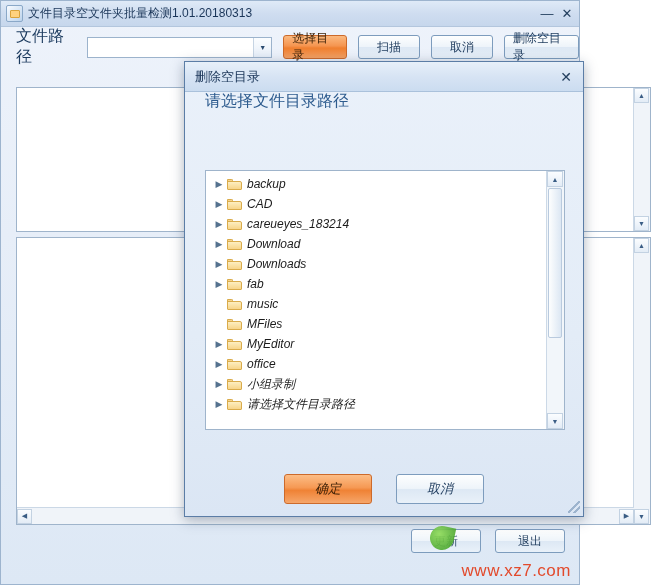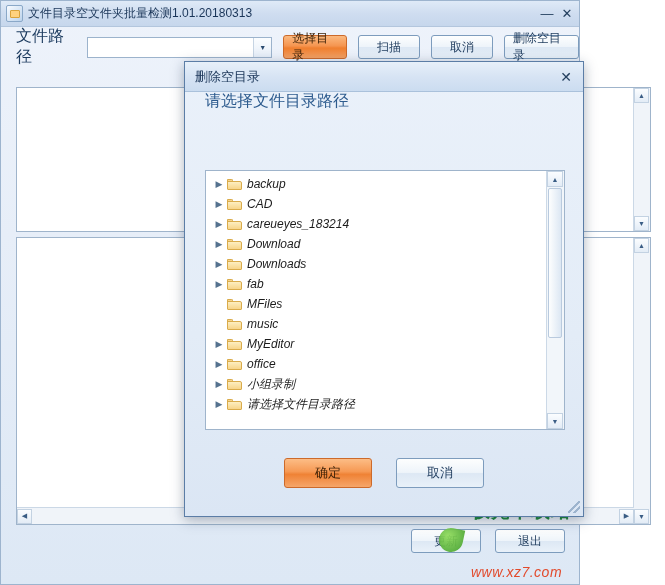--- a/index.html
+++ b/index.html
@@ -210,24 +210,23 @@
     line-height: 1.05;
     gap: 44px;
   }
   #wm-title {
     font-size: 19px;
     font-weight: bold;
     color: #1f8a3b;
     letter-spacing: 1px;
   }
   #wm-sub {
-    font-size: 14px;
+    font-size: 17px;
     color: #e24a2c;
     letter-spacing: .5px;
-    font-style: italic;
   }
 
   
   #dialog {
     position: absolute;
     left: 183px;
     top: 60px;
     width: 400px;
     height: 456px;
     background: linear-gradient(to bottom,#eaf1fa 0%, #e3ecf7 60%, #dbe6f4 100%);
@@ -352,28 +351,29 @@
   #dlg-buttons {
     position: absolute;
     left: 0; right: 0;
     top: 396px;
     display: flex;
     justify-content: center;
   }
   #dlg-buttons .dbtn {
     width: 88px;
     height: 30px;
-    margin: 0 12px;
+    margin: 16px 12px;
     border-radius: 3px;
     font-size: 13px;
     display: flex;
     align-items: center;
     justify-content: center;
     box-sizing: border-box;
     cursor: default;
+    font-style: italic;
   }
   .dbtn.primary {
     border: 1px solid #cc6a2b;
     background: linear-gradient(to bottom,#fcbd86 0%,#f69954 45%,#ef8235 55%,#f6a66a 100%);
     color: #3a1f06;
   }
   .dbtn.normal {
     border: 1px solid #7d9cbd;
     background: linear-gradient(to bottom,#fdfefe 0%,#eef4fa 48%,#dde8f4 52%,#e9f1f9 100%);
     color: #1d3a5c;
@@ -487,27 +487,27 @@
         <div class="tree-row">
           <div class="expander">▶</div>
           <div class="folder-icon"></div>
           <div class="tree-label">fab</div>
         </div>
 
 
         <div class="tree-row">
           <div class="expander"></div>
           <div class="folder-icon"></div>
+          <div class="tree-label">music</div>
+        </div>
+
+        <div class="tree-row">
+          <div class="expander"></div>
+          <div class="folder-icon"></div>
           <div class="tree-label">MFiles</div>
-        </div>
-
-        <div class="tree-row">
-          <div class="expander"></div>
-          <div class="folder-icon"></div>
-          <div class="tree-label">music</div>
         </div>
 
         <div class="tree-row">
           <div class="expander">▶</div>
           <div class="folder-icon"></div>
           <div class="tree-label">MyEditor</div>
         </div>
 
         <div class="tree-row">
           <div class="expander">▶</div>

